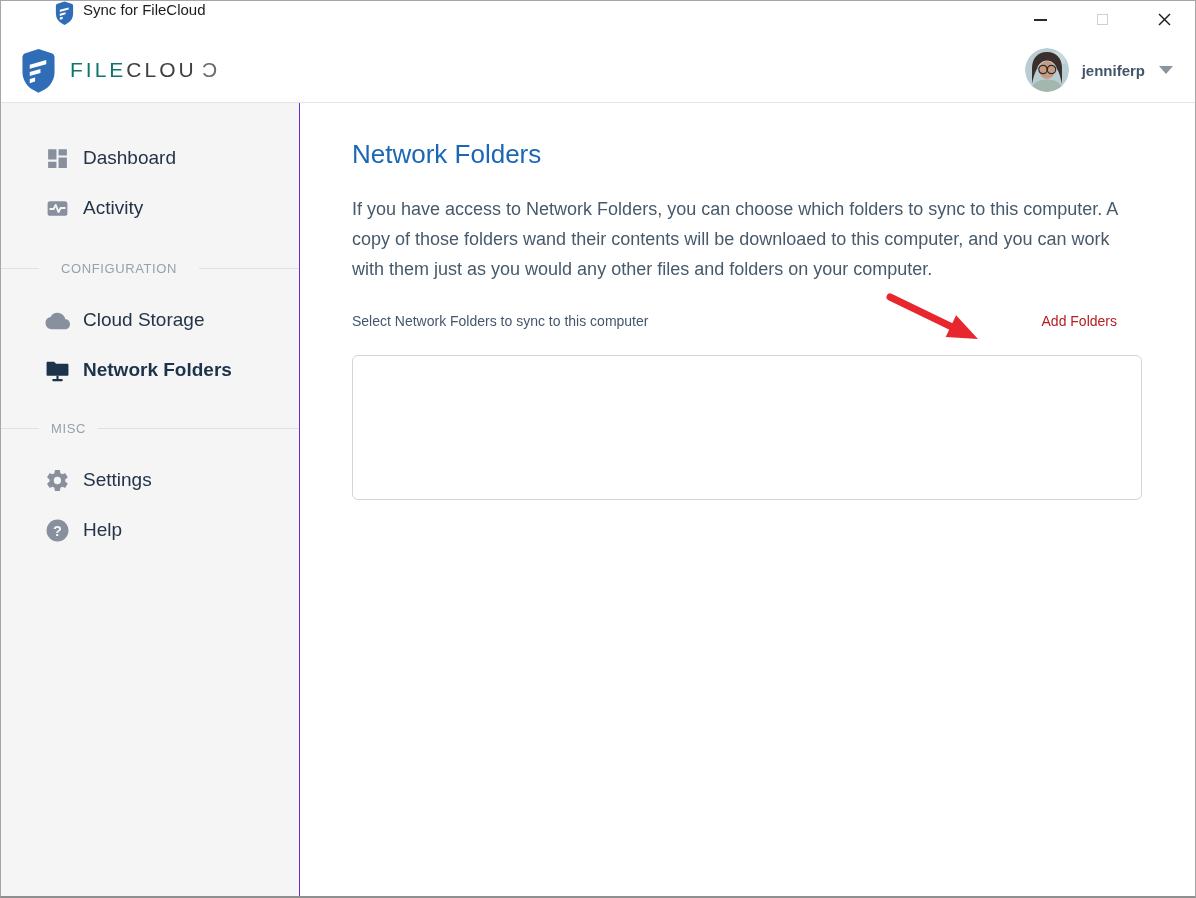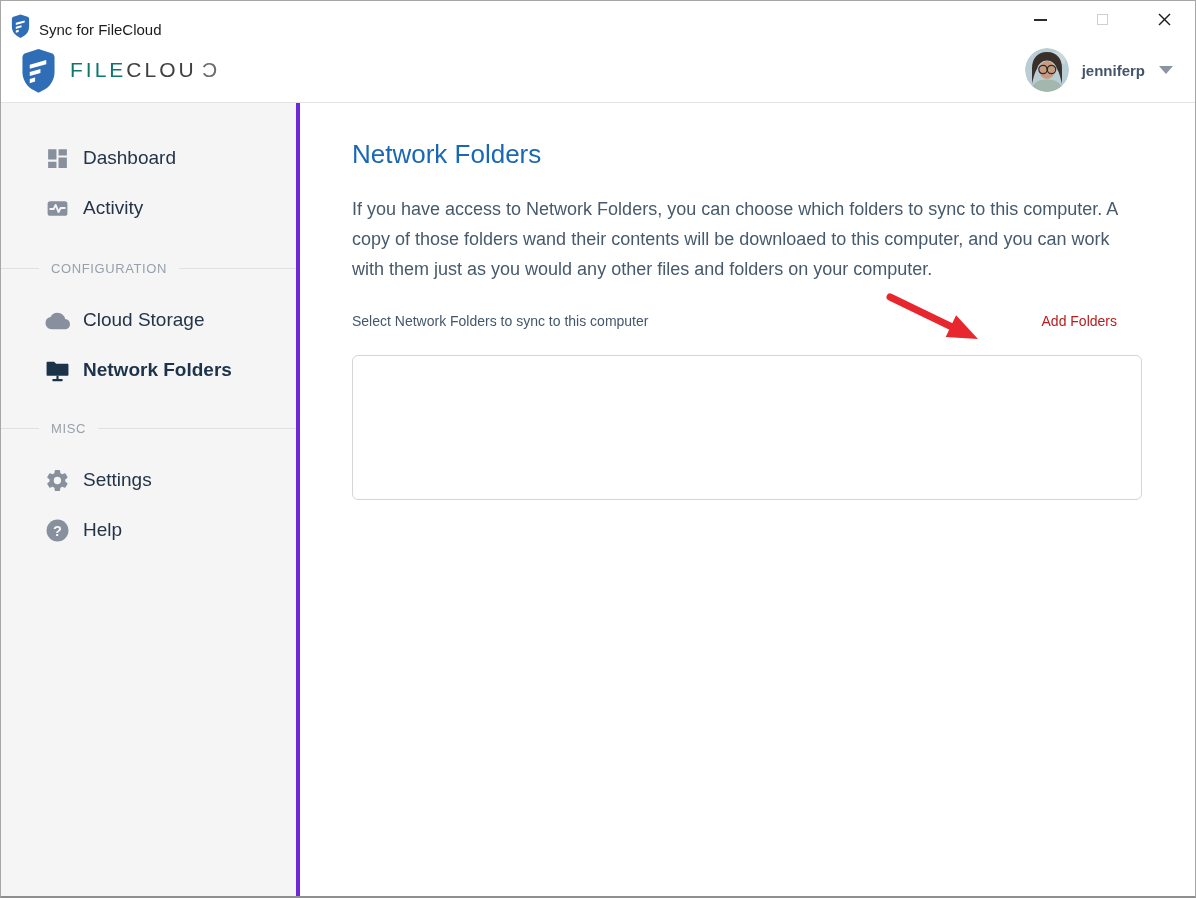--- a/index.html
+++ b/index.html
@@ -10,23 +10,24 @@
     border: 1px solid #a6a6a6;
     border-bottom: 2px solid #8f8f8f;
     background: #fff;
     position: relative;
     overflow: hidden;
   }
 
   
   .titlebar {
     height: 37px;
-    display: flex; align-items: flex-end;
+    display: flex; align-items: flex-start;
     padding-left: 10px;
     background: #fff;
+    margin-left: 44px;
   }
   .titlebar-icon { width: 19px; height: 24px; flex: 0 0 auto; }
   .titlebar-title { font-size: 15px; color: #1b1b1b; margin-left: 9px; }
   .win-controls { margin-left: auto; display: flex; height: 100%; }
   .win-btn { width: 62px; height: 100%; display: flex; align-items: center; justify-content: center; }
   .min-glyph { width: 13px; height: 2px; background: #2a2a2a; }
   .max-glyph { width: 11px; height: 11px; border: 1.5px solid #cfd0d1; }
 
   
   .appheader {
@@ -51,35 +52,35 @@
     border-left: 7px solid transparent; border-right: 7px solid transparent;
     border-top: 8px solid #8b95a1;
   }
 
   
   .body { display: flex; height: 793px; }
 
   .sidebar {
     width: 299px; flex: 0 0 auto;
     background: #f5f5f6;
-    border-right: 4px solid #6d28d9;
+    border-right: 1px solid #6d28d9;
     padding-top: 30px;
   }
   .side-item {
     display: flex; align-items: center;
     height: 50px; padding-left: 44px; gap: 13px;
     font-size: 19px; color: #243447; cursor: pointer;
   }
   .side-item .icon { width: 25px; height: 25px; display: flex; align-items: center; justify-content: center; }
   .side-item .icon svg { width: 25px; height: 25px; fill: #87909c; }
   .side-item.active { font-weight: 700; color: #1d3349; }
   .side-item.active .icon svg { fill: #1d3349; }
 
   .side-section { display: flex; align-items: center; }
-  .side-section.first { margin-top: 8px; height: 54px; }
+  .side-section.first { margin-top: 8px; height: 54px; gap: 10px; }
   .side-section.second { margin-top: 6px; height: 54px; }
   .side-section .line-left { width: 38px; height: 1px; background: #dee0e3; }
   .side-section .line-right { flex: 1; height: 1px; background: #dee0e3; }
   .side-section .section-label {
     padding: 0 12px; font-size: 13px; letter-spacing: 0.6px;
     color: #98a0aa; font-weight: 500;
   }
 
   
   .main { flex: 1; position: relative; padding: 36px 54px 0 52px; background: #fff; }

